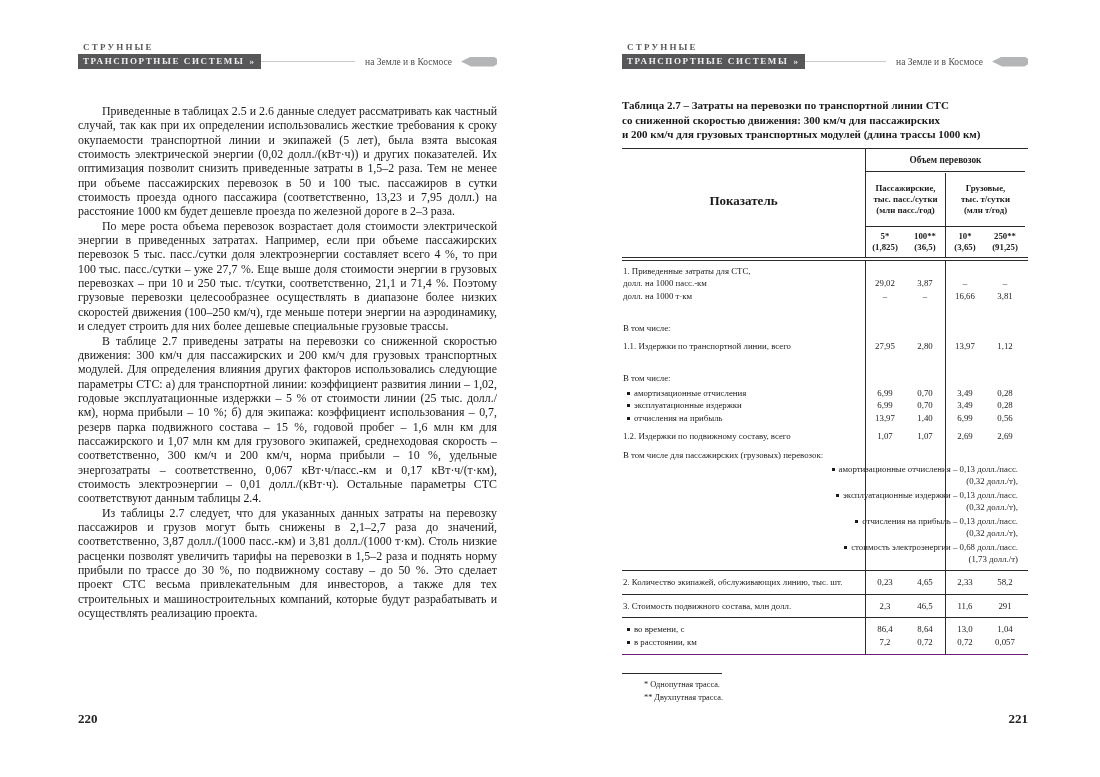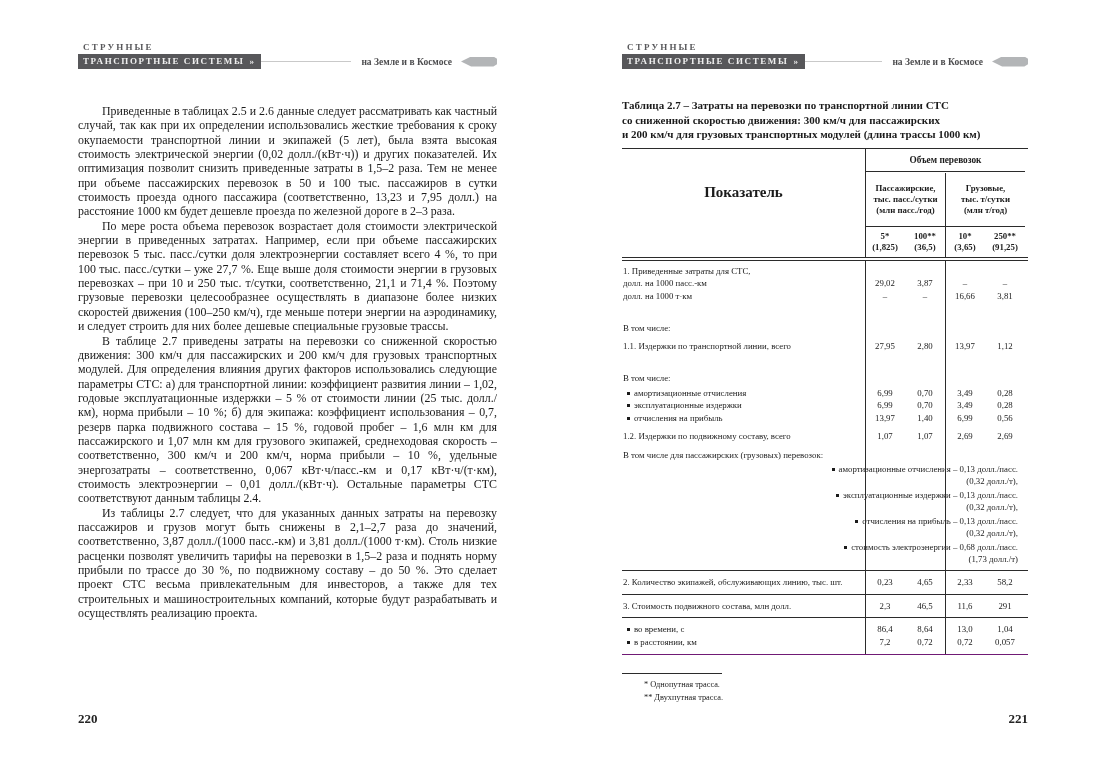--- a/index.html
+++ b/index.html
@@ -21,21 +21,21 @@
     color:#58585b; margin:0 0 2px 5px; white-space:nowrap;
   }
   .rh-bar { display:flex; align-items:center; }
   .rh-box {
     background:#57575a; color:#efefef; font-size:9px; font-weight:bold;
     letter-spacing:1.6px; padding:2px 7px 3px 5px; white-space:nowrap;
     display:inline-flex; align-items:center;
   }
   .rh-chev { margin-left:5px; letter-spacing:0; }
   .rh-rule { flex:1 1 auto; height:1px; background:#c9c9c9; }
-  .rh-right { font-size:9.5px; font-weight:bold; color:#4c4c4e; white-space:nowrap; margin:0 9px 0 10px; }
+  .rh-right { font-size:9.5px; font-weight:normal; color:#4c4c4e; white-space:nowrap; margin:0 9px 0 10px; }
   .rh-arrow {
     width:36px; height:10px; background:#b3b5b7; flex:0 0 auto;
     clip-path:polygon(0 50%, 28% 0, 90% 0, 100% 22%, 100% 78%, 90% 100%, 28% 100%);
   }
 
   
   .body-text { margin-top:35px; }
   .body-text p {
     text-align:justify; text-indent:24px;
     font-size:11.9px; line-height:14.35px;
@@ -45,23 +45,23 @@
   .pageno { position:absolute; top:711px; font-size:13px; font-weight:bold; color:#242424; }
   .pageno.pn-left  { left:78px; }
   .pageno.pn-right { left:986px; width:42px; text-align:right; }
 
   
   .tbl-caption { margin-top:29px; font-size:11px; font-weight:bold; line-height:14.5px; }
   .tbl { margin-top:6px; border-top:1.5px solid #2b2b2b; }
 
   .tbl-head { position:relative; height:108px; }
   .th-indicator {
-    position:absolute; left:0; top:4px; width:243px; height:80px;
+    position:absolute; left:0; top:12px; width:243px; height:80px;
     display:flex; align-items:center; justify-content:center;
-    font-weight:bold; font-size:15px;
+    font-weight:bold; font-size:13px;
   }
   .th-volume {
     position:absolute; left:244px; top:0; width:159px; height:23px;
     display:flex; align-items:center; justify-content:center;
     font-weight:bold; font-size:9.3px; border-bottom:1px solid #2b2b2b;
   }
   .th-group {
     position:absolute; top:24px; width:79px; height:54px;
     display:flex; flex-direction:column; align-items:center; justify-content:center;
     font-weight:bold; font-size:8.8px; line-height:11px; text-align:center;

